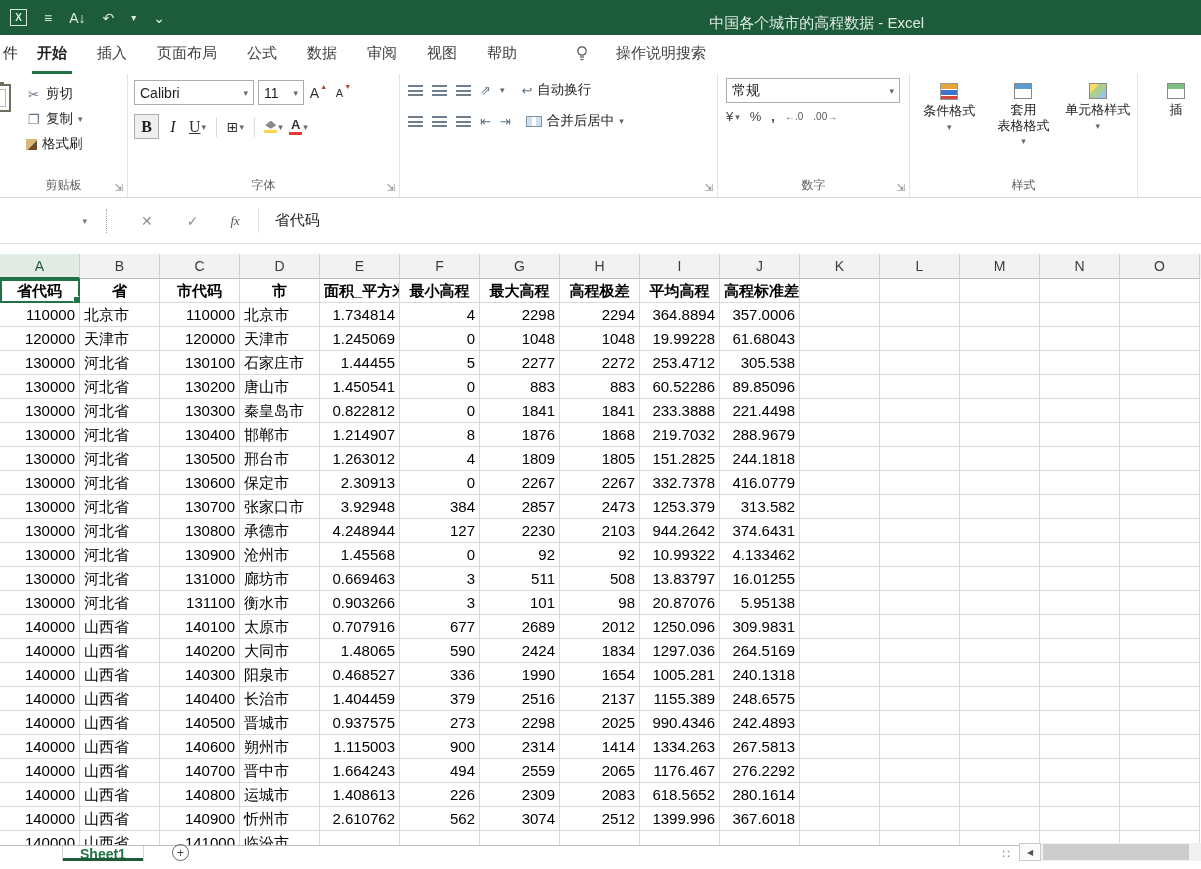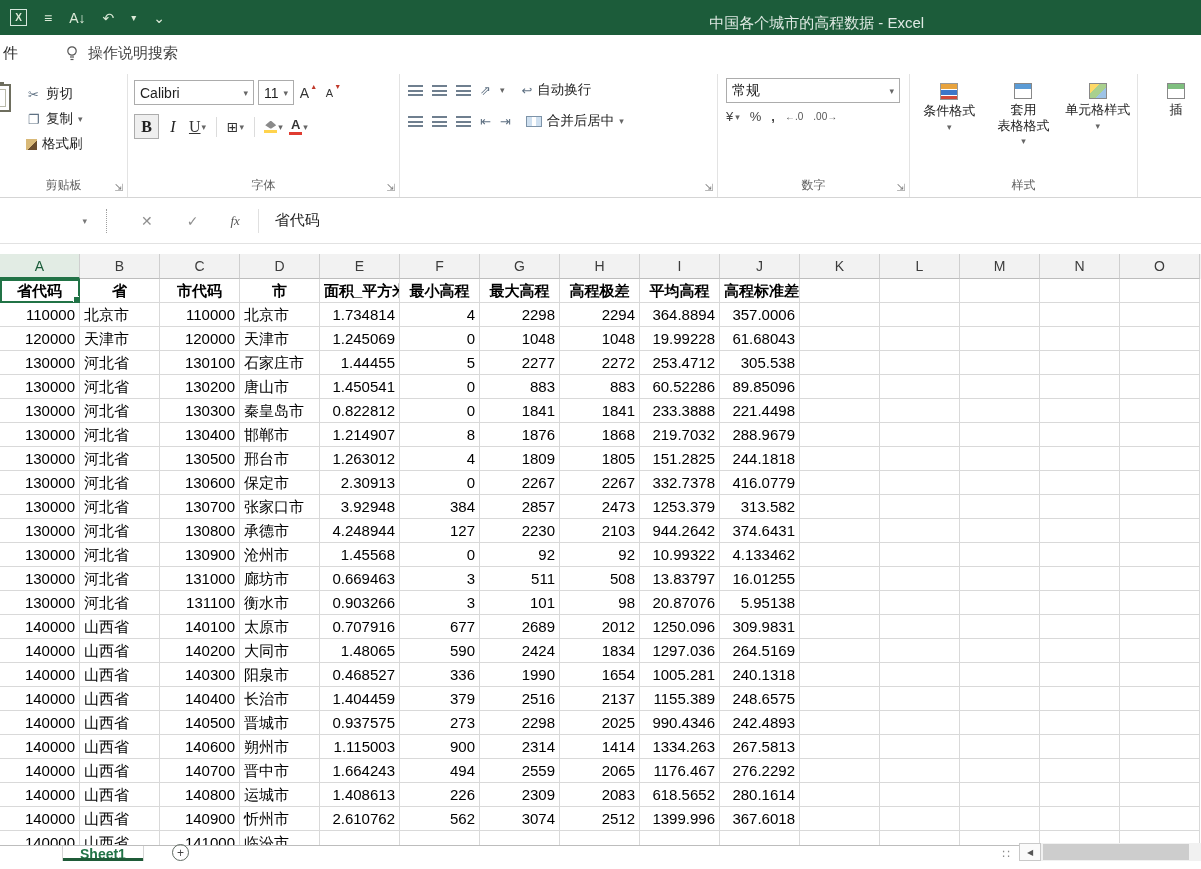--- a/index.html
+++ b/index.html
@@ -13,21 +13,21 @@
 .qat span{color:#dcead8}
 .qat .small{font-size:10px}
 .win-title{position:absolute;left:68%;transform:translateX(-50%);top:0;height:47px;display:flex;align-items:center;font-size:15px;color:#dfe9e3;white-space:nowrap}
 
 
 .tabrow{height:39px;background:#fff;display:flex;align-items:flex-end}
 .filetab{font-size:15px;color:#262626;padding:0 4px 11px 3px}
 .rtab{font-size:15px;color:#3f3f3f;padding:0 15px 11px;position:relative}
 .rtab.active{color:#1e1e1e;font-weight:700}
 .rtab.active::after{content:'';position:absolute;left:10px;right:10px;bottom:0;height:3px;background:#217346}
-.searchbox{display:flex;align-items:center;gap:8px;margin-left:42px;padding-bottom:11px;color:#444;font-size:15px}
+.searchbox{display:flex;align-items:center;gap:26px;margin-left:42px;padding-bottom:11px;color:#444;font-size:15px}
 
 
 .ribbon{height:124px;background:#fff;border-bottom:1px solid #d5d5d5;display:flex;overflow:hidden;position:relative}
 .rgroup{position:relative;height:100%;border-right:1px solid #e3e3e3;flex:none}
 .glabel{position:absolute;bottom:3px;left:0;right:0;text-align:center;font-size:12px;color:#5f5f5f}
 .launcher{position:absolute;right:4px;bottom:4px;font-size:10px;color:#7a7a7a;line-height:1}
 
 .g-clip{width:128px;display:flex}
 .paste-btn{width:44px;margin-left:-22px;padding-top:10px;display:flex;justify-content:center}
 .clipboard-ic{width:22px;height:28px;border:2px solid #6e6e5e;background:#fff;position:relative}
@@ -36,21 +36,21 @@
 .clip-col{display:flex;flex-direction:column;gap:7px;padding-top:11px;margin-left:4px}
 .smallbtn{display:flex;align-items:center;gap:5px;font-size:13.5px;color:#222;white-space:nowrap}
 .smallbtn .ic{width:15px;text-align:center;color:#5f7183;font-size:13px}
 .brush-ic{width:11px;height:11px;background:linear-gradient(135deg,#d9b978 0 55%,#6b4e2e 55% 100%);display:inline-block}
 .caret{font-size:9px;color:#666}
 
 .g-font{width:272px;padding:4px 4px 18px}
 .fg-row{display:flex;align-items:center;gap:4px;padding:2px 2px}
 .combo{height:25px;border:1px solid #acacac;background:#fff;display:flex;align-items:center;justify-content:space-between;font-size:14px;padding:0 5px;color:#1e1e1e}
 .font-name{width:120px}
-.font-size{width:36px}
+.font-size{width:46px}
 .iconbtn{height:24px;min-width:21px;display:flex;align-items:center;justify-content:center;font-size:14px;color:#333;gap:1px}
 .tinyarrow{font-size:7px;color:#c0392b;align-self:flex-start;line-height:1.6}
 .b-btn{font-family:"Liberation Serif",serif;font-weight:700;font-size:16px;border:1px solid #acacac;background:#efefef;width:25px;height:25px;display:flex;align-items:center;justify-content:center}
 .i-btn{font-family:"Liberation Serif",serif;font-style:italic;font-size:16px;width:20px;text-align:center}
 .u-btn{font-family:"Liberation Serif",serif;font-size:16px;text-decoration:underline}
 .vsep{width:1px;height:20px;background:#dcdcdc;margin:0 4px}
 .stack-ic{display:flex;flex-direction:column;align-items:center;line-height:1;gap:1px}
 .fill-shape{width:11px;height:8px;background:#8a8a8a;clip-path:polygon(0 60%,50% 0,100% 60%,55% 100%,45% 100%)}
 .bar-y{width:13px;height:3px;background:#ffd34d}
 .bar-r{width:13px;height:3px;background:#e03c31}
@@ -123,20 +123,30 @@
     <span>A↓</span>
     <span>↶</span>
     <span class="small">▾</span>
     <span>⌄</span>
   </div>
   <div class="win-title">中国各个城市的高程数据  -  Excel</div>
 </div>
 
 <div class="tabrow">
   <div class="filetab">件</div>
+  <div style="display:flex;align-items:flex-end">
+      <div class="rtab active">开始</div>
+      <div class="rtab">插入</div>
+      <div class="rtab">页面布局</div>
+      <div class="rtab">公式</div>
+      <div class="rtab">数据</div>
+      <div class="rtab">审阅</div>
+      <div class="rtab">视图</div>
+      <div class="rtab">帮助</div>
+    </div>
   <div class="searchbox">
     <svg width="16" height="18" viewBox="0 0 16 18">
       <circle cx="8" cy="6" r="4.2" fill="none" stroke="#555" stroke-width="1.2"></circle>
       <line x1="6" y1="12" x2="10" y2="12" stroke="#555" stroke-width="1.2"></line>
       <line x1="6.5" y1="14.5" x2="9.5" y2="14.5" stroke="#555" stroke-width="1.2"></line>
     </svg>
     <span>操作说明搜索</span>
   </div>
 </div>
 

